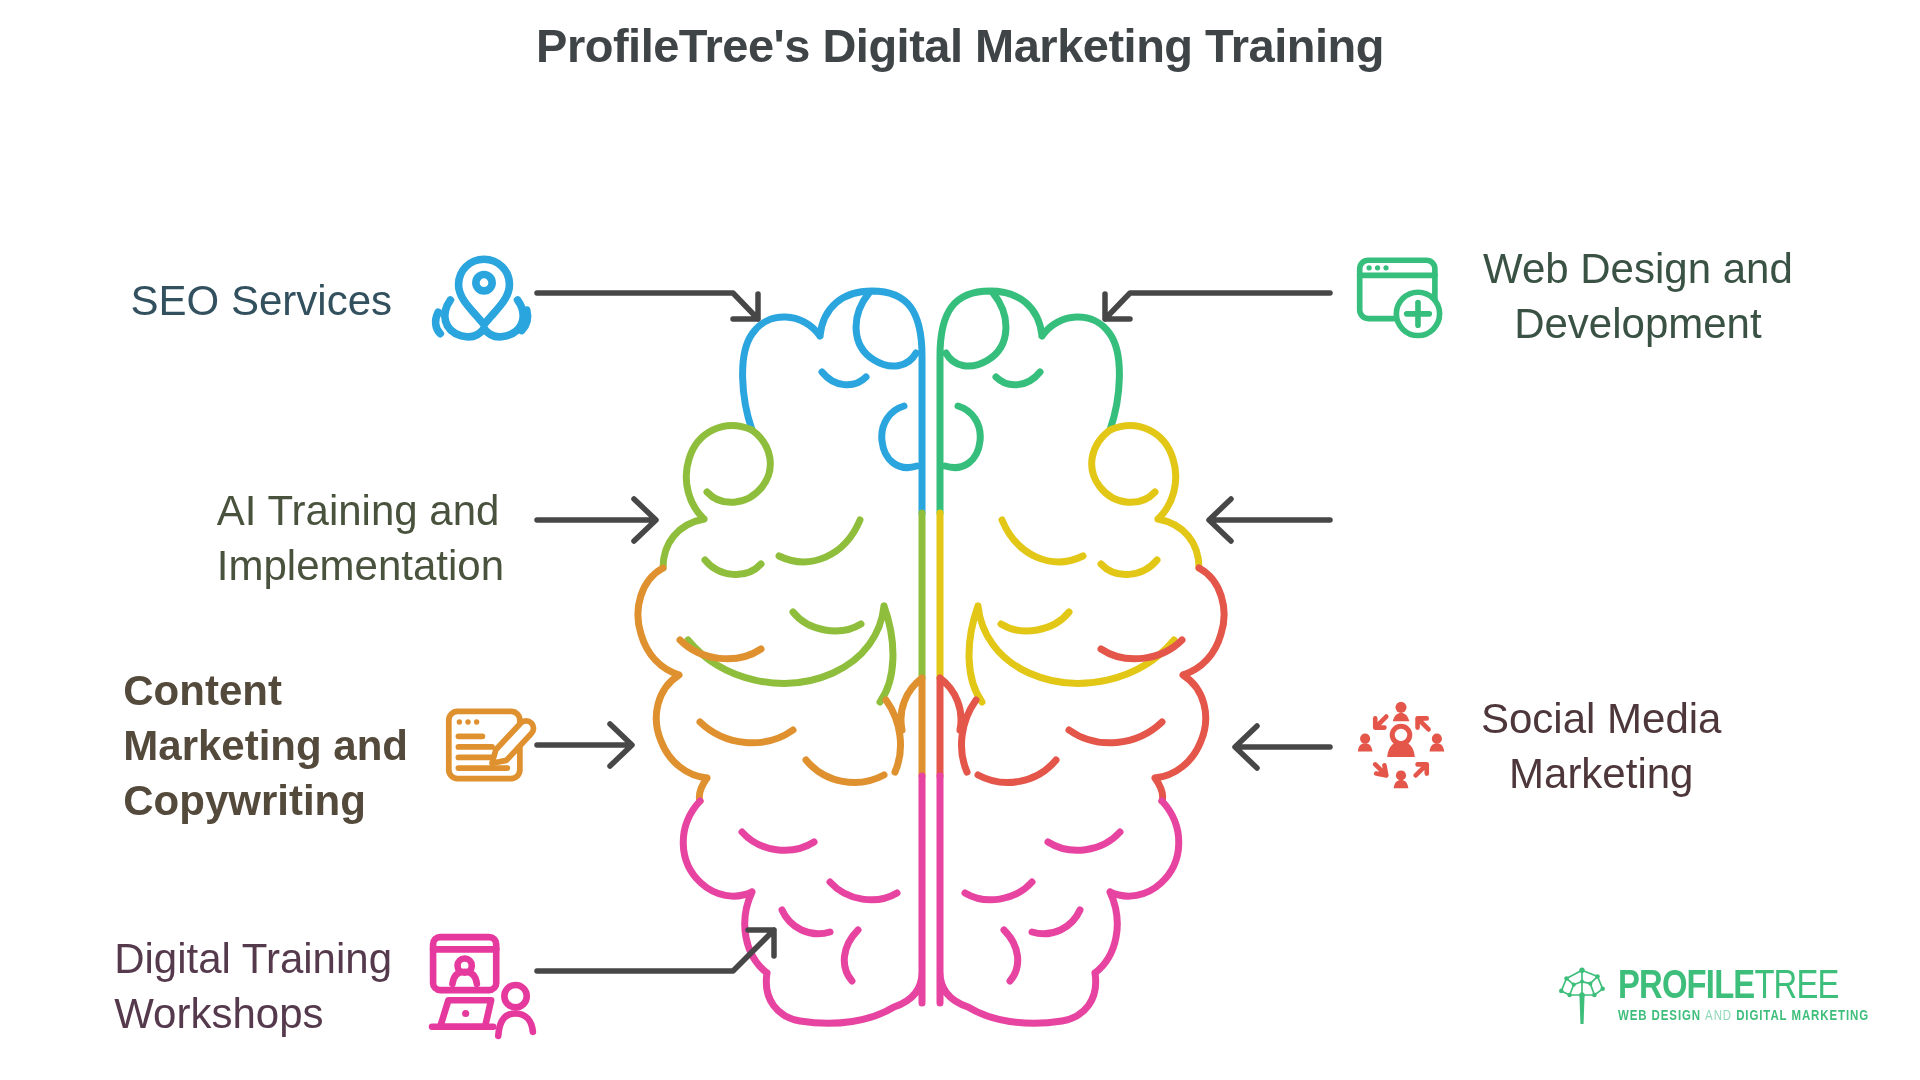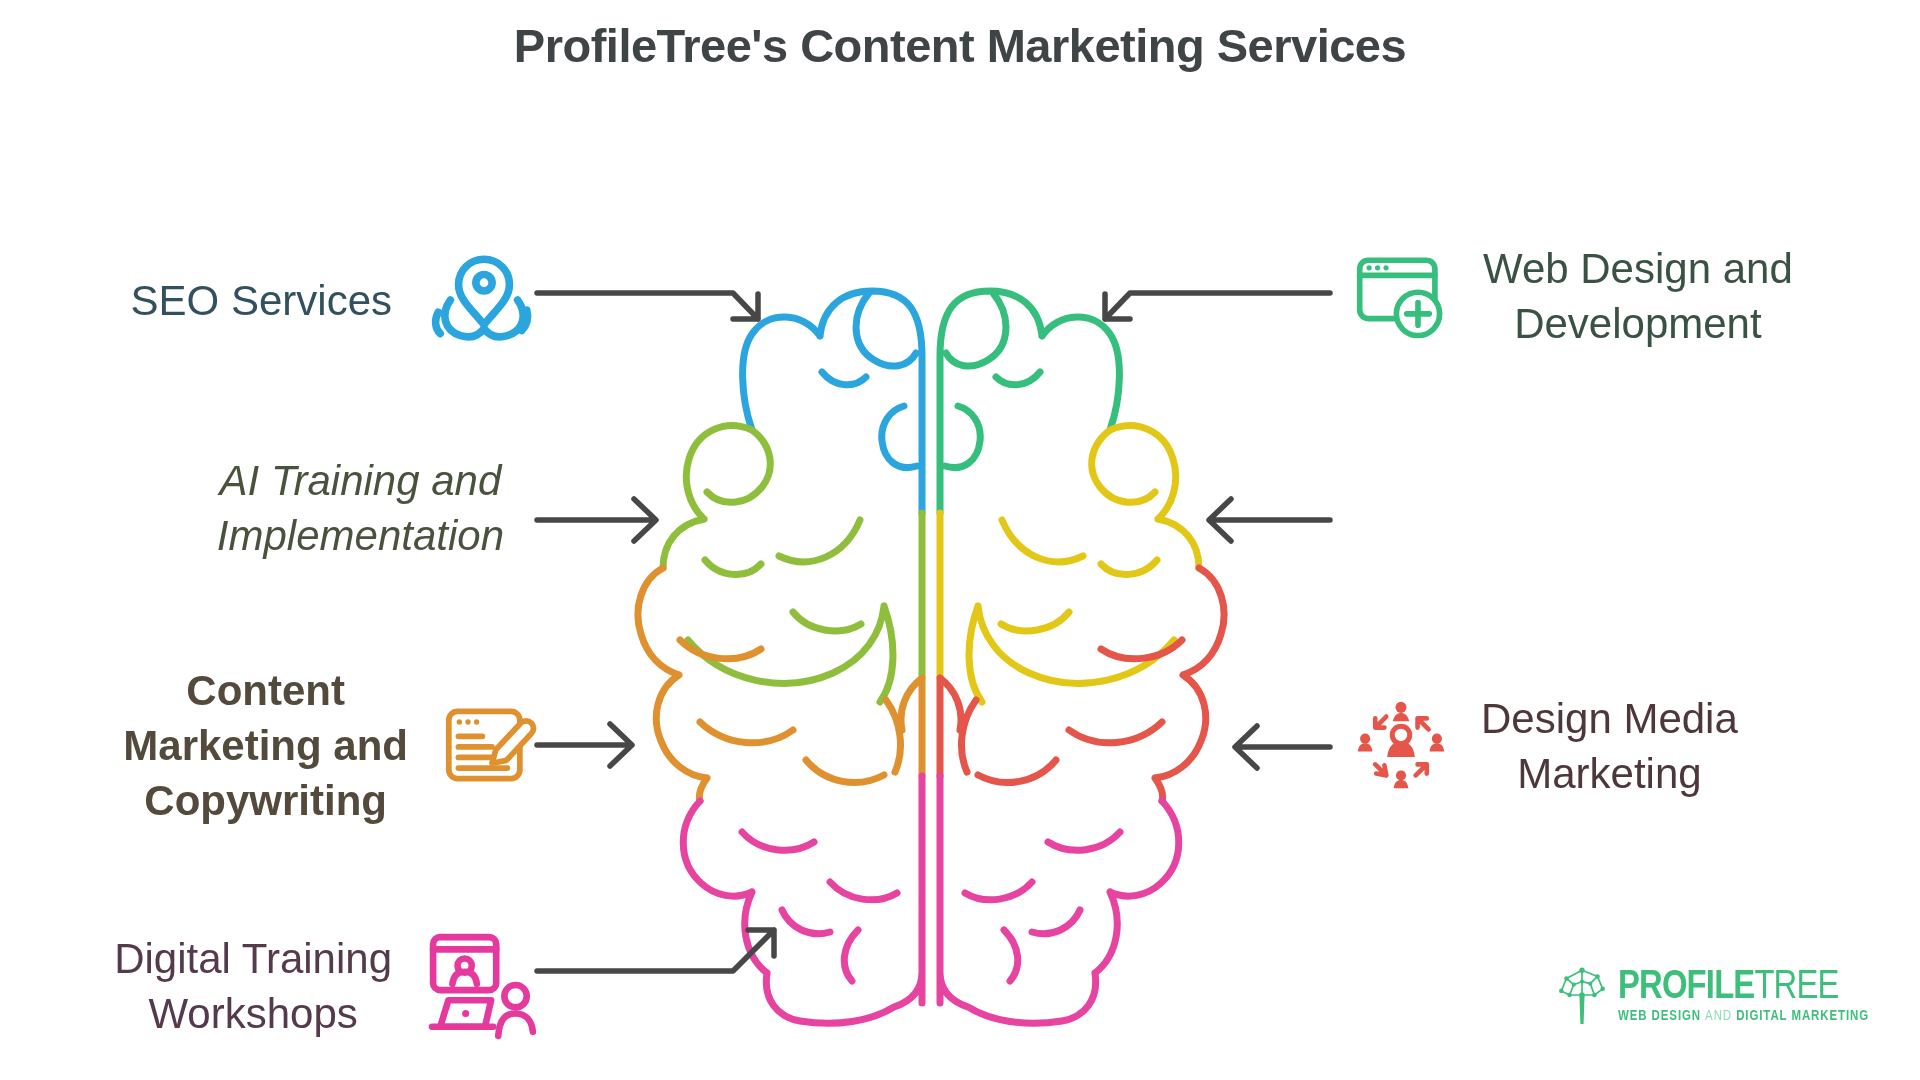--- a/index.html
+++ b/index.html
@@ -12,21 +12,21 @@
     font-size:47px;font-weight:700;color:#3f4447;letter-spacing:-0.5px;
   }
   #scene{position:absolute;left:0;top:0;width:1920px;height:1080px;}
   #scene .arrow{fill:none;stroke:#474747;stroke-width:5.5;stroke-linecap:round;stroke-linejoin:round;}
   #scene use.bseg{fill:none;stroke-width:7;stroke-linecap:round;stroke-linejoin:round;}
   .c-blue{stroke:#2aa5de;} .c-lime{stroke:#8fbe3c;} .c-orange{stroke:#e0912f;} .c-pink{stroke:#e743a1;}
   .c-green{stroke:#36be7c;} .c-yellow{stroke:#e2c716;} .c-red{stroke:#e4554a;}
   .svc-row{position:absolute;display:flex;align-items:center;}
   .svc-row .label{font-size:42px;line-height:55px;white-space:pre-line;}
   .row-left{right:1380px;flex-direction:row;}
-  .row-left .label{text-align:center;margin-right:36px;}
+  .row-left .label{text-align:left;margin-right:36px;}
   .row-right{left:1355px;flex-direction:row;}
   .row-right .label{text-align:center;margin-left:34px;}
   .icn{flex:none;display:block;}
   .icn svg{display:block;}
   
   .t-seo{color:#32505e;} .t-ai{color:#49523d;} .t-content{color:#544a3c;font-weight:bold;} .t-training{color:#55394c;}
   .t-web{color:#3a5244;} .t-video{color:#514d33;} .t-social{color:#4e373b;}
   
   .logo{position:absolute;left:1556px;top:964px;display:flex;align-items:flex-start;}
   .logo-text{margin-left:10px;transform:scaleX(0.82);transform-origin:left top;}
@@ -34,21 +34,21 @@
   .brand .b1{font-weight:800;}
   .brand .b2{font-weight:400;}
   .tagline{font-size:14px;font-weight:700;color:#3dbe7b;letter-spacing:1.1px;margin-top:3px;white-space:nowrap;}
   .tagline .and{font-weight:400;color:#8fd9b8;}
 </style>
 </head>
 <body>
 
 <div id="canvas">
 
-  <div class="title">ProfileTree's Content Marketing Services</div>
+  <div class="title">ProfileTree's Digital Marketing Training</div>
 
   <svg id="scene" viewBox="0 0 1920 1080" aria-hidden="true">
     <defs>
       <path id="hseg1" d="M 922 513 L 922 356 C 922 312 908 291 872 291 C 843 291 823 307 820 336
                          M 820 336 C 803 312 768 310 752 334 C 738 354 741 398 752 430
                          M 869 293 C 851 315 851 346 874 360 C 892 371 909 366 916 353
                          M 917 466 C 898 472 884 460 882 441 C 880 424 890 410 904 406
                          M 822 372 C 834 387 854 389 866 377"></path>
       <path id="hseg2" d="M 922 678 L 922 513
                          M 752 430 C 724 418 697 432 689 459 C 682 481 689 505 704 519
@@ -109,21 +109,21 @@
         <path d="M 55 10 C 69 10 80 21 80 35 C 80 47 70 57 62 66 L 55 74 L 48 66 C 40 57 30 47 30 35 C 30 21 41 10 55 10 Z"></path>
         <circle cx="55" cy="33" r="8"></circle>
         <path d="M 22 50 C 12 64 16 80 32 85 C 42 88 50 85 55 78"></path>
         <path d="M 88 50 C 98 64 94 80 78 85 C 68 88 60 85 55 78"></path>
         <path d="M 10 62 C 6 70 7 78 12 83"></path>
         <path d="M 97 60 C 99 68 97 75 92 80"></path>
       </svg>
     </span>
   </div>
 
-  <div class="svc-row row-left" style="top:450px;height:116px;font-style:italic;">
+  <div class="svc-row row-left" style="top:480px;height:116px;">
     <div class="label t-ai">AI Training and
 Implementation</div>
   </div>
 
   <div class="svc-row row-left" style="top:660px;height:170px;">
     <div class="label t-content">Content
 Marketing and
 Copywriting</div>
     <span class="icn">
       <svg width="96" height="84" viewBox="0 0 100 86" fill="none" stroke="#e0912f" stroke-width="6" stroke-linecap="round" stroke-linejoin="round">
@@ -186,21 +186,21 @@
             <path d="M 81 58 C 82 51 85 49 89 49 C 93 49 96 51 97 58 Z"></path>
           <circle cx="50" cy="84" r="5.5"></circle>
             <path d="M 42 98 C 43 91 46 89 50 89 C 54 89 57 91 58 98 Z"></path>
         </g>
         <path d="M 34 20 L 22 32 M 32 32 L 22 32 L 22 22"></path>
         <path d="M 80 34 L 68 22 M 78 22 L 68 22 L 68 32"></path>
         <path d="M 22 72 L 34 84 M 23 82 L 34 84 L 32 73"></path>
         <path d="M 66 84 L 78 72 M 68 72 L 78 72 L 78 82"></path>
       </svg>
     </span>
-    <div class="label t-social">Design Media
+    <div class="label t-social">Social Media
 Marketing</div>
   </div>
 
   <div class="logo">
     <span class="icn">
       <svg width="52" height="60" viewBox="0 0 50 58">
         <g stroke="#3dbe7b" stroke-width="1.6" fill="none">
           <path d="M25 6 L10 14 M25 6 L40 12 M25 6 L25 17 M10 14 L17 20 M40 12 L33 19 M17 20 L25 17 M33 19 L25 17 M10 14 L5 26 M40 12 L45 24 M5 26 L13 30 M45 24 L37 30 M17 20 L13 30 M33 19 L37 30 M25 17 L25 30 M13 30 L25 30 M37 30 L25 30"></path>
         </g>
         <g fill="#3dbe7b">

